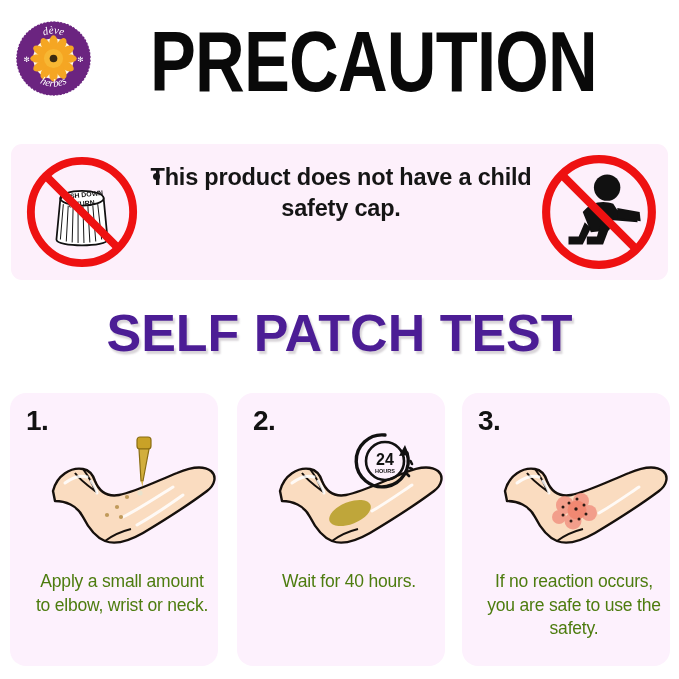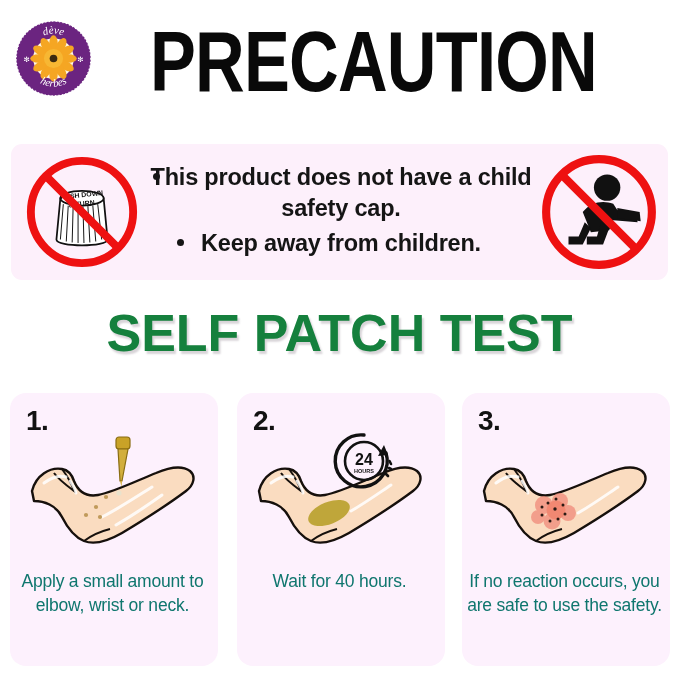--- a/index.html
+++ b/index.html
@@ -61,21 +61,21 @@
   }
   .b1{left:12px;top:11px;}
   .b2{left:36px;top:11px;}
   
   .section-heading{
     position:absolute;left:0;top:303px;width:679px;
     text-align:center;
     font-size:52px;
     font-weight:bold;
     letter-spacing:0px;
-    color:#15803d;
+    color:#4c1d95;
     transform:scaleX(1.0);
     text-shadow:2px 3px 2px rgba(60,40,60,0.20);
     font-family:"Liberation Sans", sans-serif;
   }
   
   .cards{
     position:absolute;left:0;top:393px;width:679px;height:273px;
   }
   .card{
     position:absolute;top:0;width:208px;height:273px;
@@ -84,28 +84,28 @@
   }
   .card-1{left:10px;}
   .card-2{left:237px;}
   .card-3{left:462px;}
   .card-num{
     position:absolute;left:16px;top:12px;
     font-size:28px;font-weight:bold;color:#121212;
     letter-spacing:-0.5px;
   }
   .card-art{
-    position:absolute;left:0;top:36px;width:249px;height:130px;
+    position:absolute;left:0;top:36px;width:249px;height:130px;text-align:center;
   }
   .card-caption{
-    position:absolute;left:5px;right:8px;top:177px;
+    position:absolute;left:24px;right:8px;top:177px;
     text-align:center;
     font-size:17.5px;
     line-height:1.35;
-    color:#0f766e;
+    color:#4d7c0f;
     font-weight:500;
     letter-spacing:-0.2px;
   }
 </style>
 </head>
 <body>
 
 <div class="header">
 
   <div class="logo">
@@ -175,24 +175,20 @@
         <line x1="23" y1="23" x2="97" y2="97" stroke="#ee1111" stroke-width="8"></line>
       </g>
     </svg>
   </div>
 
   <ul class="precaution-list">
     <li>
       <span class="bullet b1"></span>
       <span>This product does not have a child safety cap.</span>
     </li>
-    <li>
-      <span class="bullet b2"></span>
-      <span>Keep away from children.</span>
-    </li>
   </ul>
 
   <div class="no-baby-icon">
     <svg viewBox="0 0 120 120" width="122" height="122" aria-hidden="true">
       <g fill="#111111">
         <circle cx="68" cy="36" r="13"></circle>
         <path d="M44 60 C52 50 64 48 74 52 L78 58 L96 62 L98 70 L74 68 L70 78 L52 80 Z"></path>
         <path d="M52 76 L44 92 L30 92 L30 84 L40 84 L46 70 Z"></path>
         <path d="M70 76 L64 92 L48 92 L48 84 L58 84 L62 70 Z"></path>
         <path d="M78 56 L100 60 L101 69 L78 66 Z"></path>

